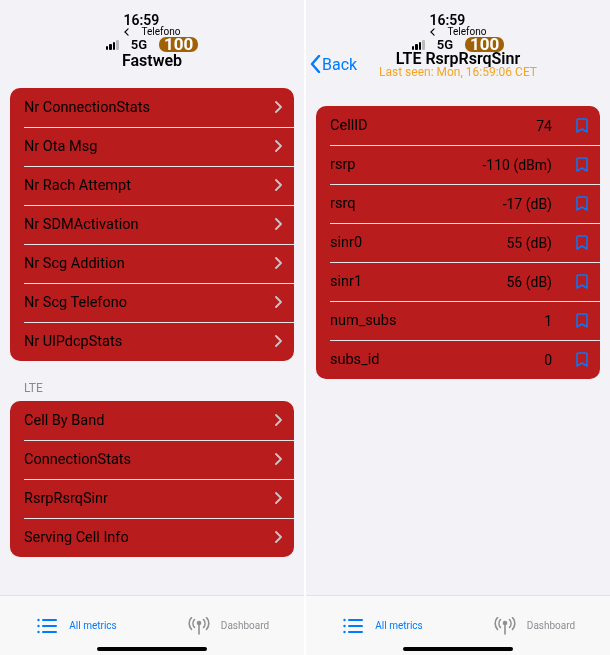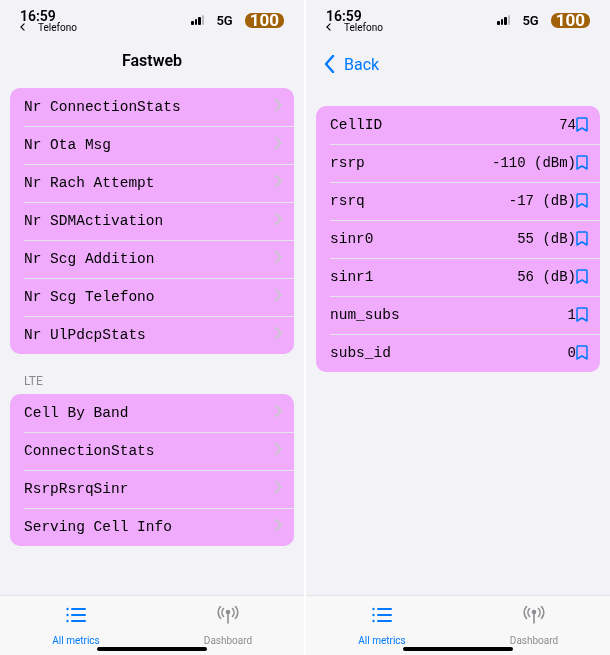--- a/index.html
+++ b/index.html
@@ -18,24 +18,25 @@
       background: #f2f2f7;
       display: flex;
       flex-direction: column;
       position: relative;
     }
     .status-bar {
       height: 40px;
       display: flex;
       align-items: center;
       justify-content: space-between;
-      padding: 0 20px;
+      padding: 12px 20px;
       background: #f2f2f7;
       font-size: 14px;
       font-weight: 600;
+      flex-direction: column;
     }
     .status-time { font-size: 14px; }
     .status-back-app {
       font-size: 10px;
       font-weight: 400;
       margin-top: -2px;
       display: flex;
       align-items: center;
       gap: 13px;
     }
@@ -57,45 +58,44 @@
     .nav-header {
       height: 40px;
       display: flex;
       align-items: center;
       justify-content: center;
       position: relative;
       padding: 0 8px;
     }
     .nav-back {
       position: absolute;
-      left: 18px;
+      left: 4px;
       display: flex;
       align-items: center;
       color: #007aff;
       font-size: 16px;
-      gap: 9px;
+      gap: 1px;
     }
     .nav-back-chevron {
       width: 11px; height: 18px;
       display:flex;align-items:center;justify-content:center;
     }
     .nav-title { font-size: 16px; font-weight: 600; }
     .nav-sub { font-size: 12px; color: #f5a623; text-align:center; margin-top:-3px; }
     .header-stack { text-align:center; }
     .content {
       flex: 1;
       overflow-y: hidden;
       padding: 8px 10px 0;
     }
     .group {
-      background: #f0abfc;
+      background: #b91c1c;
       border-radius: 10px;
       margin-bottom: 20px;
       overflow: hidden;
-      font-family: Liberation Mono, monospace;
     }
     .section-label {
       font-size: 12px;
       color: #8a8a8e;
       padding: 0 14px 6px;
       margin-top: 2px;
     }
     .row {
       display: flex;
       align-items: center;
@@ -109,38 +109,38 @@
       position: absolute;
       left: 14px; right: 0; top: 0;
       height: 1px;
       background: #e5e5ea;
     }
     .chevron {
       color: #c7c7cc;
       font-size: 14px;
     }
     .row-val {
-      display: flex; align-items: center; gap: 0;
+      display: flex; align-items: center; gap: 24px;
       color: #000; font-size: 14px;
     }
     .bookmark-icon {
       width: 12px; height: 16px;
       display:inline-block;
     }
     .bookmark-icon svg { display:block; }
     .tabbar {
       height: 60px;
       background: #f8f8f8;
       border-top: 1px solid #e3e3e6;
       display: flex;
     }
     .tab {
       flex: 1;
       display: flex;
-      flex-direction: column;
+      flex-direction: row;
       align-items: center;
       justify-content: center;
       gap: 10px;
       font-size: 10px;
       color: #8e8e93;
     }
     .tab.active { color: #007aff; }
     .tab-icon { width: 24px; height: 20px; display:flex;align-items:center;justify-content:center; }
     .home-indicator {
       position: absolute;
@@ -319,20 +319,24 @@
 
   <div class="nav-header" style="height:48px">
     <div class="nav-back">
       <span class="nav-back-chevron">
         <svg width="11" height="18" viewBox="0 0 11 18">
             <path d="M9 1L2 9l7 8" stroke="#007aff" stroke-width="2.4" fill="none" stroke-linecap="round" stroke-linejoin="round"></path>
           </svg>
       </span>
       <span>Back</span>
     </div>
+    <div class="header-stack">
+      <div class="nav-title">LTE RsrpRsrqSinr</div>
+      <div class="nav-sub">Last seen: Mon, 16:59:06 CET</div>
+    </div>
   </div>
 
   <div class="content" style="padding-top:18px">
     <div class="group" id="right-rows">
         <div class="row">
           <span>CellID</span>
           <span class="row-val">
             <span>74</span>
             <span class="bookmark-icon">
               <svg width="12" height="16" viewBox="0 0 12 16">

